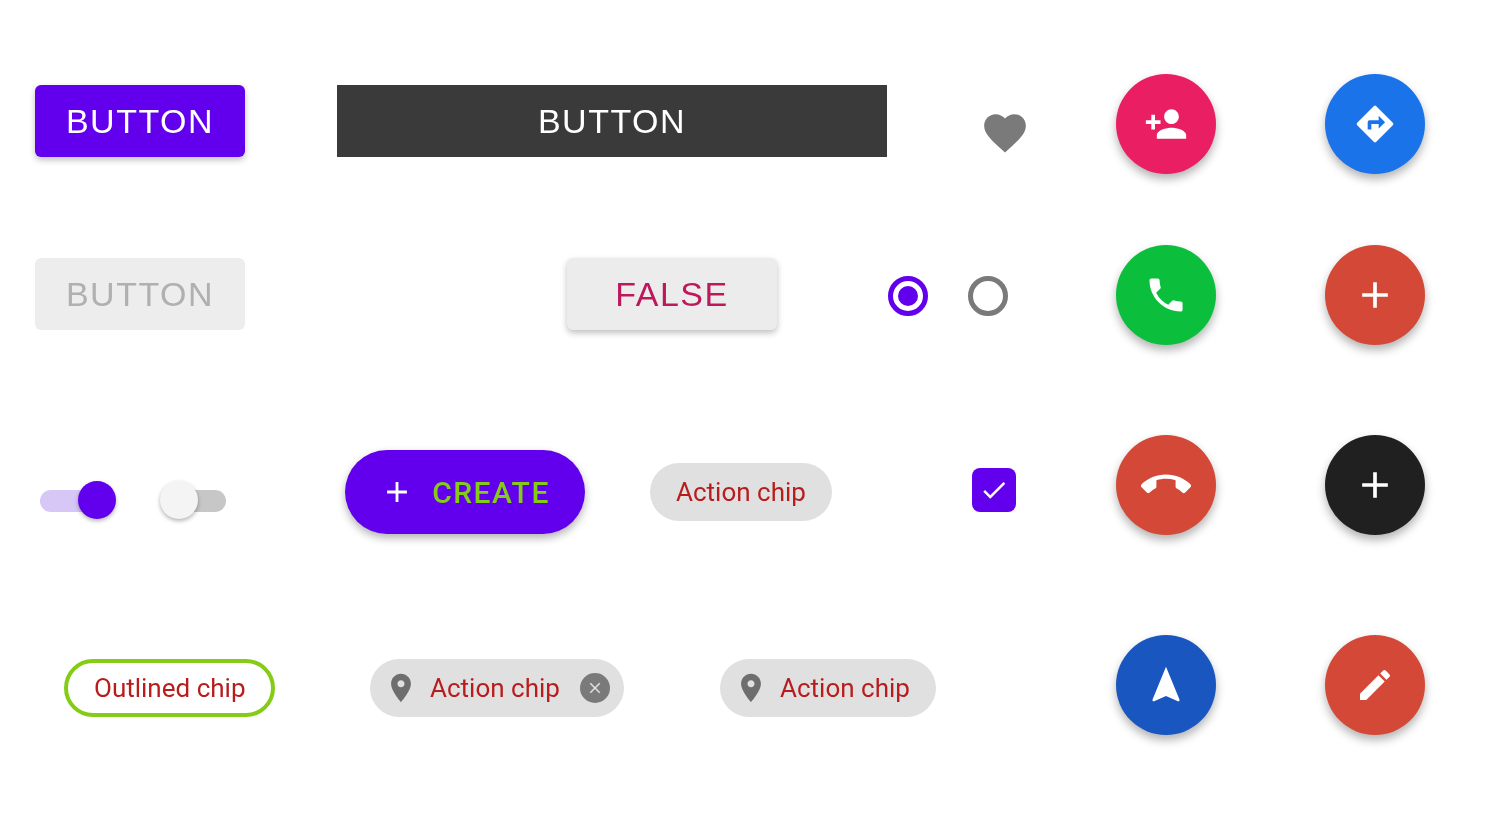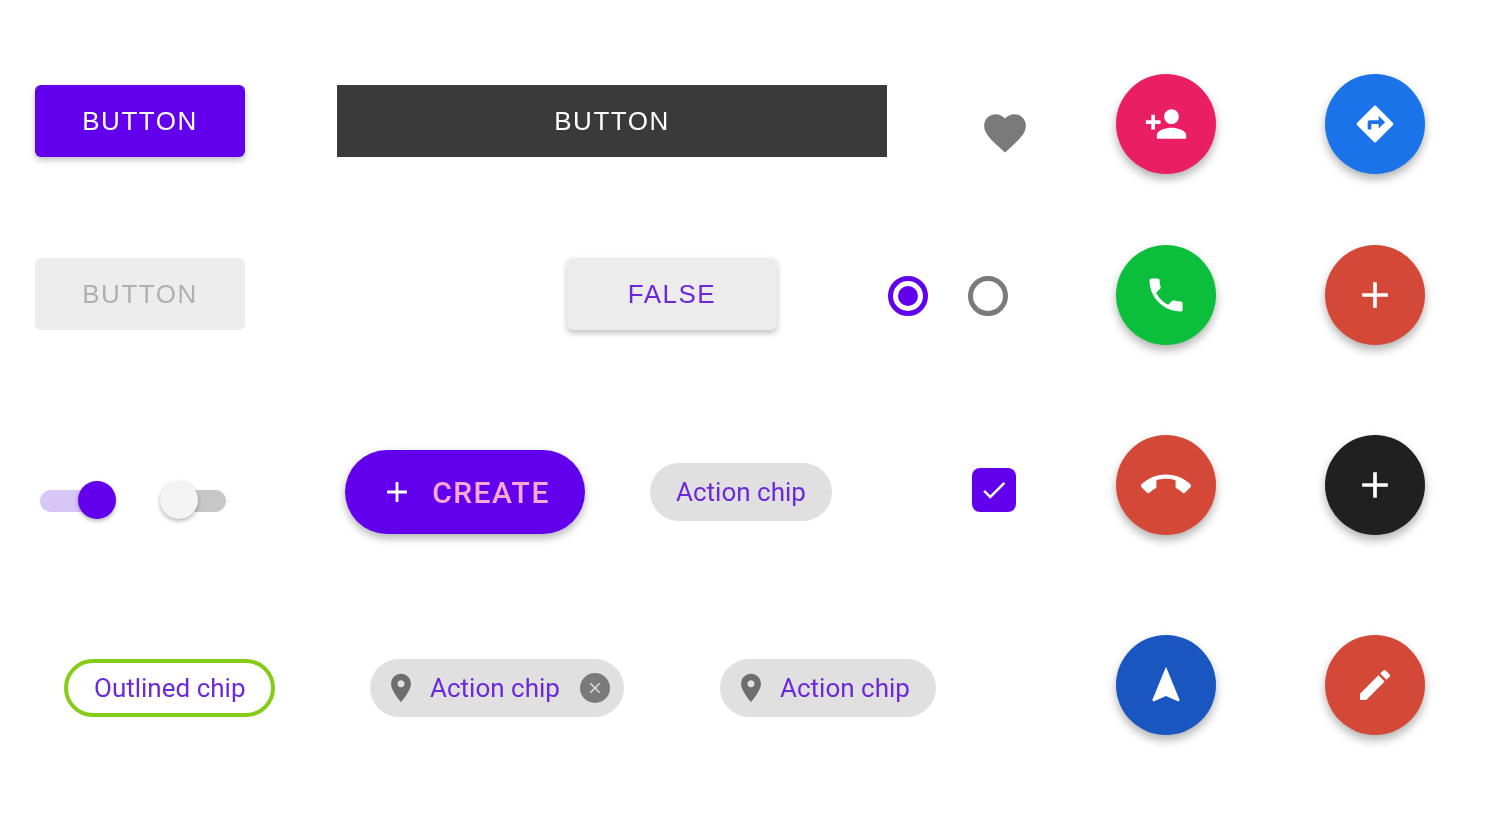--- a/index.html
+++ b/index.html
@@ -1,51 +1,51 @@
 <!DOCTYPE html>
 <html><head>
 <meta charset="utf-8">
 <style>
   * { box-sizing: border-box; }
   html, body { margin: 0; padding: 0; width: 1500px; height: 822px; background: #fff; font-family: Roboto, "Helvetica Neue", Arial, sans-serif; }
   .canvas { position: relative; width: 1500px; height: 822px; }
 
   
-  .btn { display: inline-flex; align-items: center; justify-content: center; letter-spacing: 1.5px; font-weight: 500; font-size: 26px; border: none; cursor: pointer; }
+  .btn { display: inline-flex; align-items: center; justify-content: center; letter-spacing: 1.5px; font-weight: 500; font-size: 34px; border: none; cursor: pointer; }
   .btn-contained { color: #fff; border-radius: 6px; box-shadow: 0 3px 6px rgba(0,0,0,.25); }
   .fab { width: 100px; height: 100px; border-radius: 50%; display: flex; align-items: center; justify-content: center; color: #fff; box-shadow: 0 5px 10px rgba(0,0,0,.3); cursor: pointer; }
   .fab svg { fill: #fff; }
 
   
   .btn-purple { position: absolute; left: 35px; top: 85px; width: 210px; height: 72px; background: #6200ee; }
   .btn-dark   { position: absolute; left: 337px; top: 85px; width: 550px; height: 72px; background: #3a3a3a; border-radius: 0; box-shadow: none; }
   .icon-heart { position: absolute; left: 980px; top: 108px; width: 50px; height: 50px; cursor: pointer; }
   .icon-heart svg { fill: #7a7a7a; width: 50px; height: 50px; }
 
   
   .btn-disabled { position: absolute; left: 35px; top: 258px; width: 210px; height: 72px; background: #ededed; color: #b0b0b0; border-radius: 6px; box-shadow: none; cursor: default; }
   .seg-true  { position: absolute; left: 337px; top: 258px; width: 210px; height: 72px; background: #6200ee; }
-  .seg-false { position: absolute; left: 567px; top: 258px; width: 210px; height: 72px; background: #ececec; color: #6d28d9; box-shadow: 0 3px 6px rgba(0,0,0,.25); }
+  .seg-false { position: absolute; left: 567px; top: 258px; width: 210px; height: 72px; background: #ececec; color: #be185d; box-shadow: 0 3px 6px rgba(0,0,0,.25); }
   .radio-container { position: absolute; top: 276px; display: flex; align-items: center; gap: 30px; }
   .radio-checked { left: 888px; }
   .radio-outer { width: 40px; height: 40px; border-radius: 50%; display: flex; align-items: center; justify-content: center; cursor: pointer; }
   .radio-checked .radio-outer { border: 5px solid #6200ee; }
   .radio-checked .radio-inner { width: 20px; height: 20px; border-radius: 50%; background: #6200ee; }
   .radio-unchecked { position: absolute; left: 968px; top: 276px; }
   .radio-unchecked .radio-outer { border: 5px solid #7a7a7a; }
 
   
   .switch { position: absolute; top: 490px; width: 56px; height: 22px; border-radius: 20px; cursor: pointer; }
   .switch-on  { left: 40px; background: #d7c7f7; }
   .switch-on .thumb { position: absolute; right: -20px; top: -9px; width: 38px; height: 38px; border-radius: 50%; background: #6200ee; box-shadow: 0 2px 4px rgba(0,0,0,.3); }
   .switch-off { left: 170px; background: #c7c7c7; }
   .switch-off .thumb { position: absolute; left: -10px; top: -9px; width: 38px; height: 38px; border-radius: 50%; background: #f4f4f4; box-shadow: 0 2px 4px rgba(0,0,0,.3); }
-  .btn-create { position: absolute; left: 345px; top: 450px; width: 240px; height: 84px; background: #6200ee; color: #f9a8d4; border-radius: 42px; display: flex; align-items: center; justify-content: center; gap: 18px; font-size: 30px; font-weight: 500; letter-spacing: 1.5px; box-shadow: 0 4px 8px rgba(0,0,0,.3); cursor: pointer; }
+  .btn-create { position: absolute; left: 345px; top: 450px; width: 240px; height: 84px; background: #6200ee; color: #84cc16; border-radius: 42px; display: flex; align-items: center; justify-content: center; gap: 18px; font-size: 30px; font-weight: 500; letter-spacing: 1.5px; box-shadow: 0 4px 8px rgba(0,0,0,.3); cursor: pointer; }
   .btn-create svg { width: 34px; height: 34px; fill: #fff; }
-  .chip { display: inline-flex; align-items: center; height: 58px; padding: 0 26px; border-radius: 30px; font-size: 26px; color: #6d28d9; cursor: pointer; gap: 12px; justify-content: flex-end; }
+  .chip { display: inline-flex; align-items: center; height: 58px; padding: 0 26px; border-radius: 30px; font-size: 26px; color: #b91c1c; cursor: pointer; gap: 12px; justify-content: flex-end; }
   .chip-filled { background: #e0e0e0; }
   .chip-r3 { position: absolute; left: 650px; top: 463px; }
   .checkbox { position: absolute; left: 972px; top: 468px; width: 44px; height: 44px; background: #6200ee; border-radius: 8px; display: flex; align-items: center; justify-content: center; cursor: pointer; }
   .checkbox svg { width: 30px; height: 30px; fill: #fff; }
 
   
   .chip-outlined { position: absolute; left: 64px; top: 659px; border: 4px solid #84cc16; background: #fff; }
   .chip-action-close { position: absolute; left: 370px; top: 659px; padding-left: 14px; padding-right: 14px; }
   .chip-action-plain { position: absolute; left: 720px; top: 659px; padding-left: 14px; }
   .chip-icon-pin { width: 34px; height: 34px; fill: #6e6e6e; }

